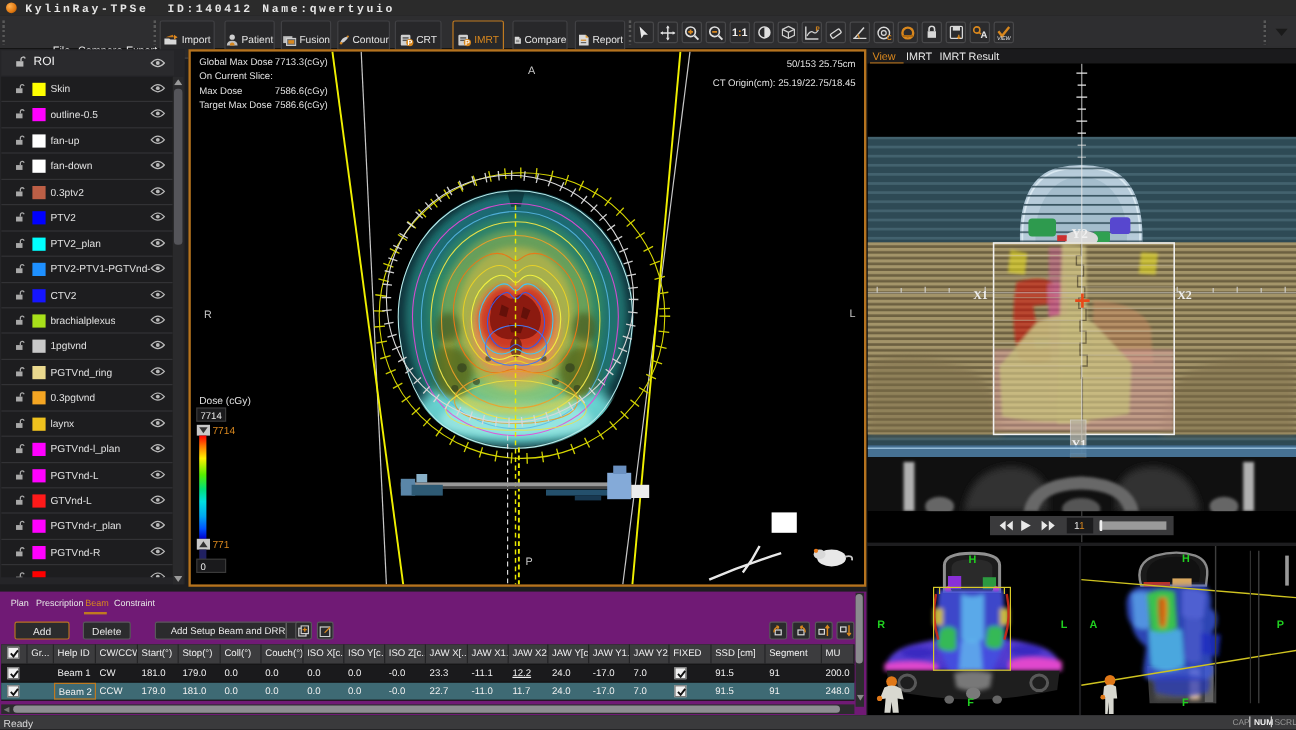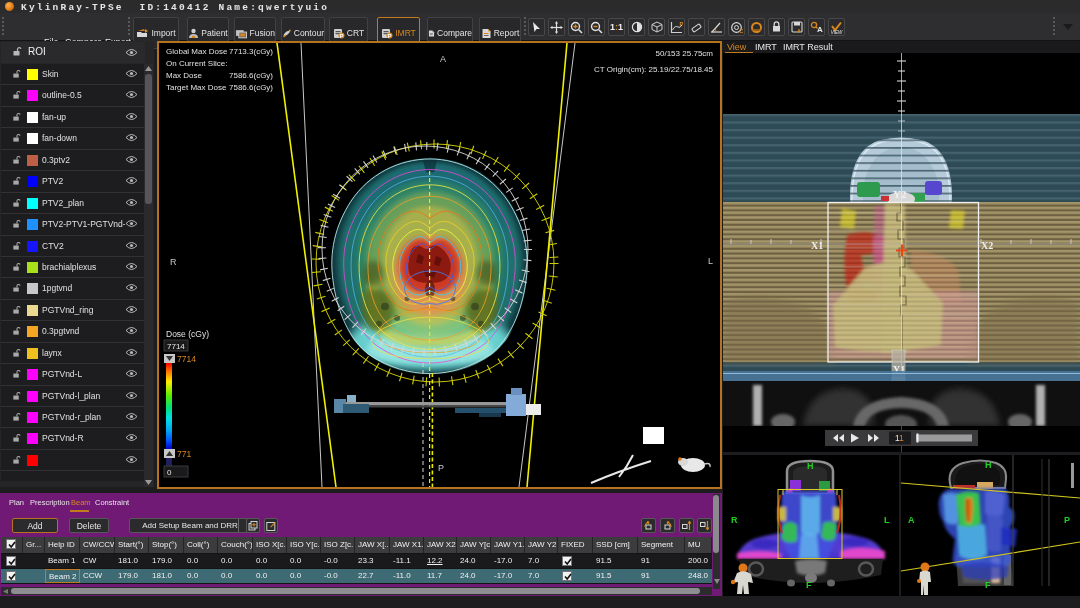--- a/index.html
+++ b/index.html
@@ -423,33 +423,45 @@
             <path d="M1 4.5 Q6.5 -1.5 12 4.5 Q6.5 10.5 1 4.5 Z" stroke="#b8b8b8" stroke-width="1" fill="none"></path>
             <circle cx="6.5" cy="4.5" r="1.6" fill="#b8b8b8"></circle>
           </svg>
         </div>
       <div class="rrow">
           <svg class="lock" width="9" height="10" viewBox="0 0 10 11">
             <rect x="1.5" y="5" width="6" height="4.5" fill="#a8a8a8"></rect>
             <path d="M5.5 5 V3.2 A1.8 1.8 0 0 1 9 2.8" stroke="#a8a8a8" stroke-width="1.2" fill="none"></path>
           </svg>
           <span class="csq" style="background:#ff00ff"></span>
+          <span class="rname">PGTVnd-l_plan</span>
+          <svg class="eye" width="13" height="9" viewBox="0 0 13 9">
+            <path d="M1 4.5 Q6.5 -1.5 12 4.5 Q6.5 10.5 1 4.5 Z" stroke="#b8b8b8" stroke-width="1" fill="none"></path>
+            <circle cx="6.5" cy="4.5" r="1.6" fill="#b8b8b8"></circle>
+          </svg>
+        </div>
+      <div class="rrow">
+          <svg class="lock" width="9" height="10" viewBox="0 0 10 11">
+            <rect x="1.5" y="5" width="6" height="4.5" fill="#a8a8a8"></rect>
+            <path d="M5.5 5 V3.2 A1.8 1.8 0 0 1 9 2.8" stroke="#a8a8a8" stroke-width="1.2" fill="none"></path>
+          </svg>
+          <span class="csq" style="background:#ff00ff"></span>
           <span class="rname">PGTVnd-L</span>
           <svg class="eye" width="13" height="9" viewBox="0 0 13 9">
             <path d="M1 4.5 Q6.5 -1.5 12 4.5 Q6.5 10.5 1 4.5 Z" stroke="#b8b8b8" stroke-width="1" fill="none"></path>
             <circle cx="6.5" cy="4.5" r="1.6" fill="#b8b8b8"></circle>
           </svg>
         </div>
       <div class="rrow">
           <svg class="lock" width="9" height="10" viewBox="0 0 10 11">
             <rect x="1.5" y="5" width="6" height="4.5" fill="#a8a8a8"></rect>
             <path d="M5.5 5 V3.2 A1.8 1.8 0 0 1 9 2.8" stroke="#a8a8a8" stroke-width="1.2" fill="none"></path>
           </svg>
-          <span class="csq" style="background:#ff00ff"></span>
-          <span class="rname">PGTVnd-l_plan</span>
+          <span class="csq" style="background:#ff1a1a"></span>
+          <span class="rname">GTVnd-L</span>
           <svg class="eye" width="13" height="9" viewBox="0 0 13 9">
             <path d="M1 4.5 Q6.5 -1.5 12 4.5 Q6.5 10.5 1 4.5 Z" stroke="#b8b8b8" stroke-width="1" fill="none"></path>
             <circle cx="6.5" cy="4.5" r="1.6" fill="#b8b8b8"></circle>
           </svg>
         </div>
       <div class="rrow">
           <svg class="lock" width="9" height="10" viewBox="0 0 10 11">
             <rect x="1.5" y="5" width="6" height="4.5" fill="#a8a8a8"></rect>
             <path d="M5.5 5 V3.2 A1.8 1.8 0 0 1 9 2.8" stroke="#a8a8a8" stroke-width="1.2" fill="none"></path>
           </svg>
@@ -1066,13 +1078,21 @@
     <div style="position:absolute;left:713px;top:2px;width:6px;height:58px;background:#8a8a8e;border-radius:3px"></div>
     <svg style="position:absolute;left:714px;top:86px" width="6" height="5" viewBox="0 0 6 5">
         <path d="M3 5 L6 0 L0 0 Z" fill="#8a8a8a"></path>
       </svg>
     <div style="position:absolute;left:1px;top:94px;width:711px;height:8px;background:#2c2c2e"></div>
     <svg style="position:absolute;left:3px;top:96px" width="5" height="5" viewBox="0 0 5 5">
         <path d="M0 2.5 L5 0 L5 5 Z" fill="#777"></path>
       </svg>
     <div style="position:absolute;left:11px;top:95px;width:689px;height:6px;background:#8e8e92;border-radius:3px"></div>
   </div>
+  <div class="abs" id="statusbar">
+    <span style="position:absolute;left:3px;top:2px;font-size:8.5px;color:#d8d8d8">Ready</span>
+    <span style="position:absolute;left:1027px;top:2.5px;font-size:7px;color:#9a9a9a">CAP</span>
+    <div style="position:absolute;left:1041px;top:1px;width:1px;height:9px;background:#cfcfcf"></div>
+    <span style="position:absolute;left:1045px;top:2.5px;font-size:7px;color:#f2f2f2;font-weight:bold">NUM</span>
+    <div style="position:absolute;left:1059px;top:1px;width:1px;height:9px;background:#cfcfcf"></div>
+    <span style="position:absolute;left:1062px;top:2.5px;font-size:7px;color:#9a9a9a">SCRL</span>
+  </div>
 </div>
 
 </body></html>

